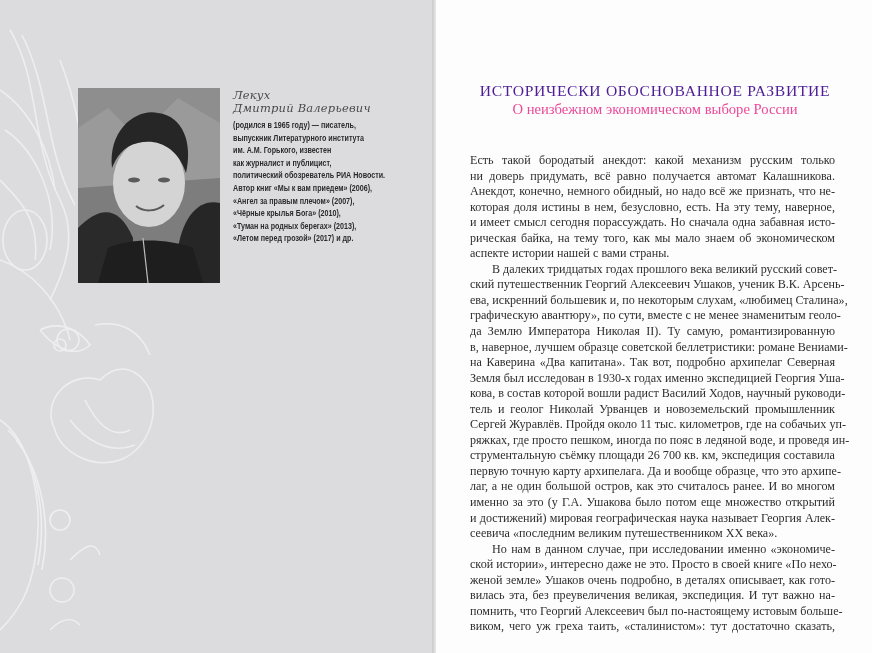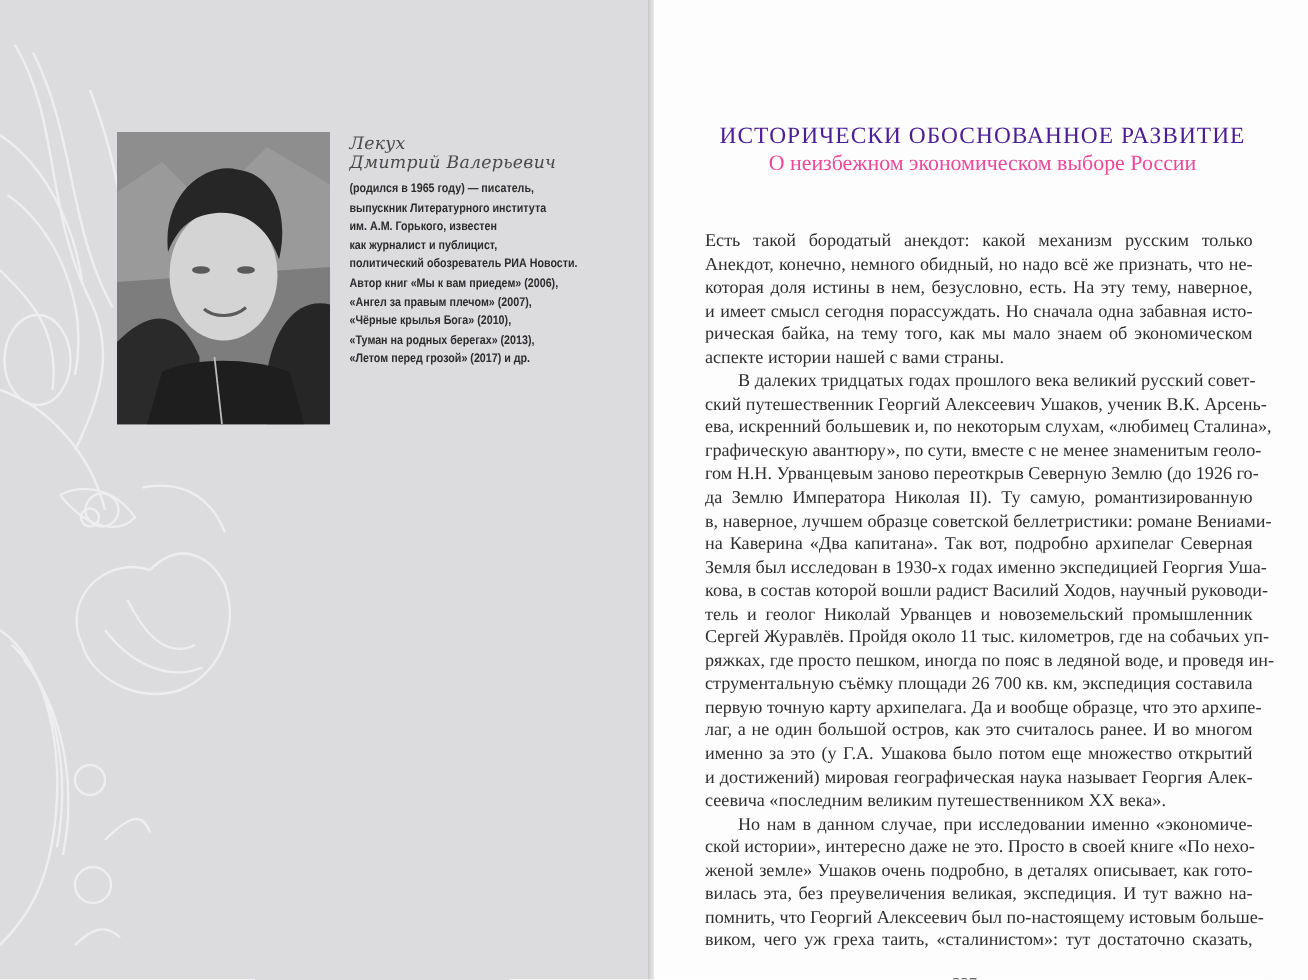--- a/index.html
+++ b/index.html
@@ -140,30 +140,30 @@
 
   <div class="page-right"></div>
 
   <div class="title-block">
     <div class="title">ИСТОРИЧЕСКИ ОБОСНОВАННОЕ РАЗВИТИЕ</div>
     <div class="subtitle">О неизбежном экономическом выборе России</div>
   </div>
 
   <div class="body-text" id="body-lines">
       <span class="line">Есть такой бородатый анекдот: какой механизм русским только</span>
+      <span class="line">ни доверь придумать, всё равно получается автомат Калашникова.</span>
       <span class="line">Анекдот, конечно, немного обидный, но надо всё же признать, что не-</span>
       <span class="line">которая доля истины в нем, безусловно, есть. На эту тему, наверное,</span>
       <span class="line">и имеет смысл сегодня порассуждать. Но сначала одна забавная исто-</span>
       <span class="line">рическая байка, на тему того, как мы мало знаем об экономическом</span>
       <span class="line last">аспекте истории нашей с вами страны.</span>
       <span class="line indent">В далеких тридцатых годах прошлого века великий русский совет-</span>
       <span class="line">ский путешественник Георгий Алексеевич Ушаков, ученик В.К. Арсень-</span>
       <span class="line">ева, искренний большевик и, по некоторым слухам, «любимец Сталина»,</span>
       <span class="line">графическую авантюру», по сути, вместе с не менее знаменитым геоло-</span>
-      <span class="line">гом Н.Н. Урванцевым заново переоткрыв Северную Землю (до 1926 го-</span>
       <span class="line">да Землю Императора Николая II). Ту самую, романтизированную</span>
       <span class="line">в, наверное, лучшем образце советской беллетристики: романе Вениами-</span>
       <span class="line">на Каверина «Два капитана». Так вот, подробно архипелаг Северная</span>
       <span class="line">Земля был исследован в 1930-х годах именно экспедицией Георгия Уша-</span>
       <span class="line">кова, в состав которой вошли радист Василий Ходов, научный руководи-</span>
       <span class="line">тель и геолог Николай Урванцев и новоземельский промышленник</span>
       <span class="line">Сергей Журавлёв. Пройдя около 11 тыс. километров, где на собачьих уп-</span>
       <span class="line">ряжках, где просто пешком, иногда по пояс в ледяной воде, и проведя ин-</span>
       <span class="line">струментальную съёмку площади 26 700 кв. км, экспедиция составила</span>
       <span class="line">первую точную карту архипелага. Да и вообще образце, что это архипе-</span>

